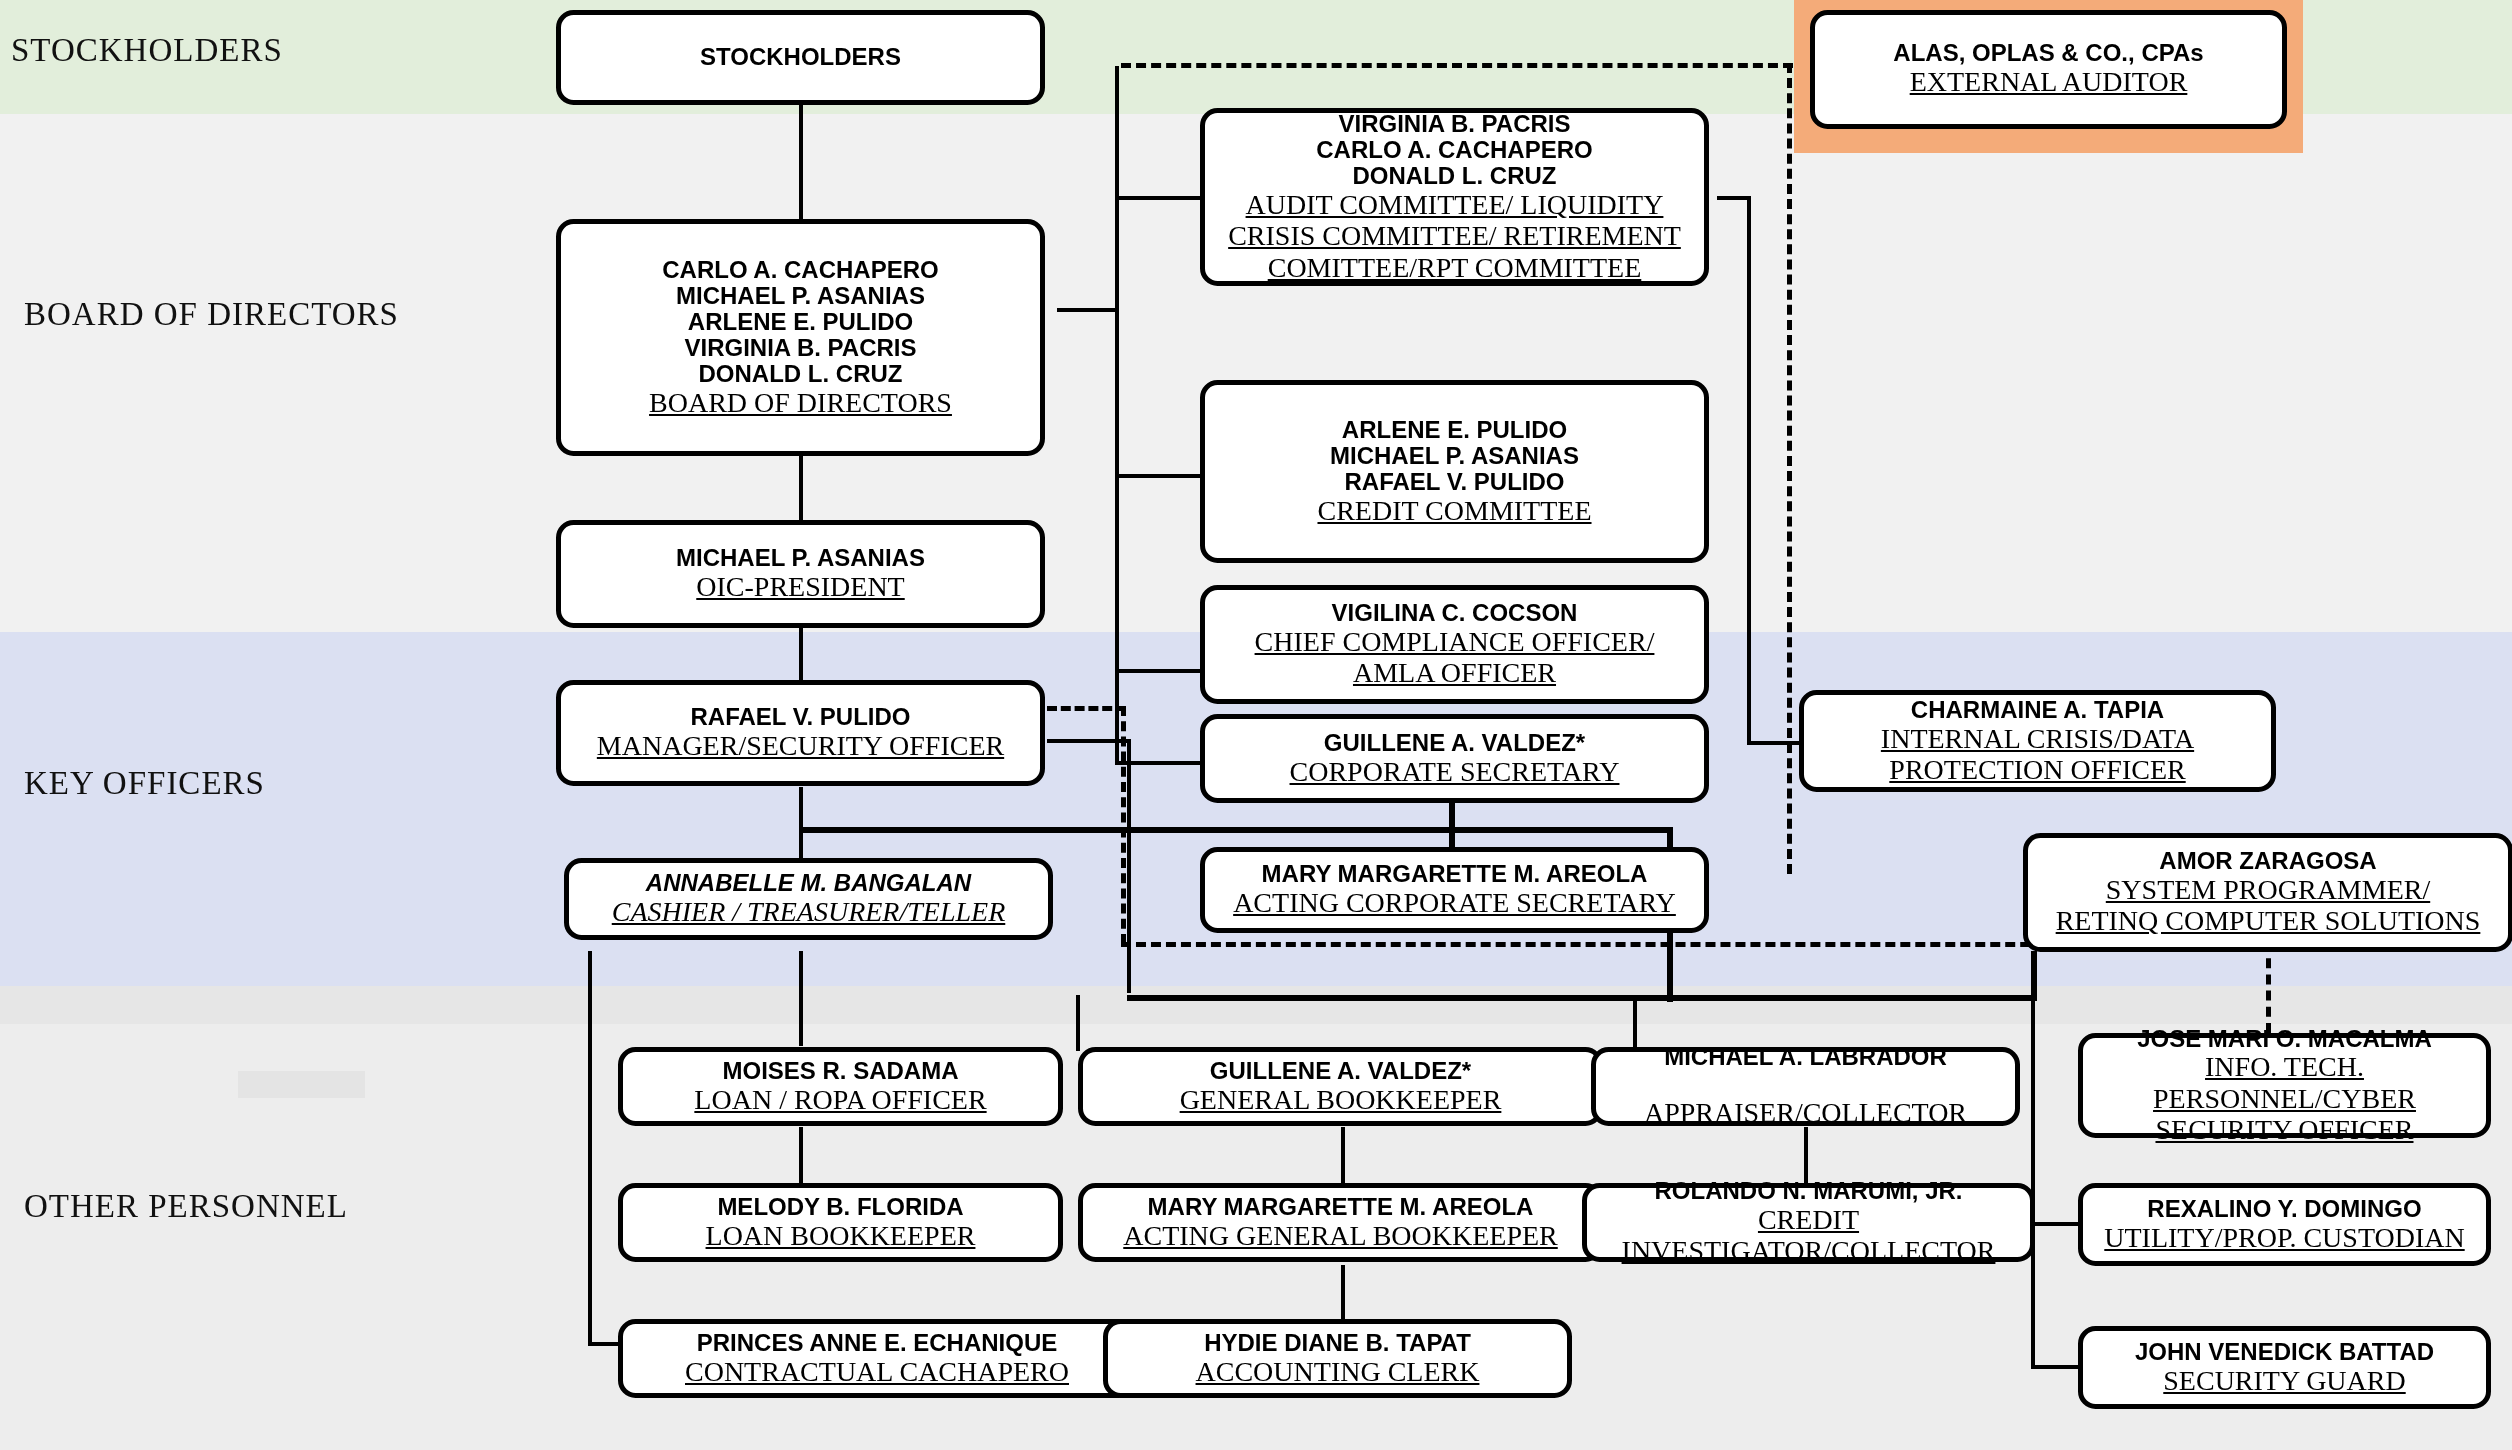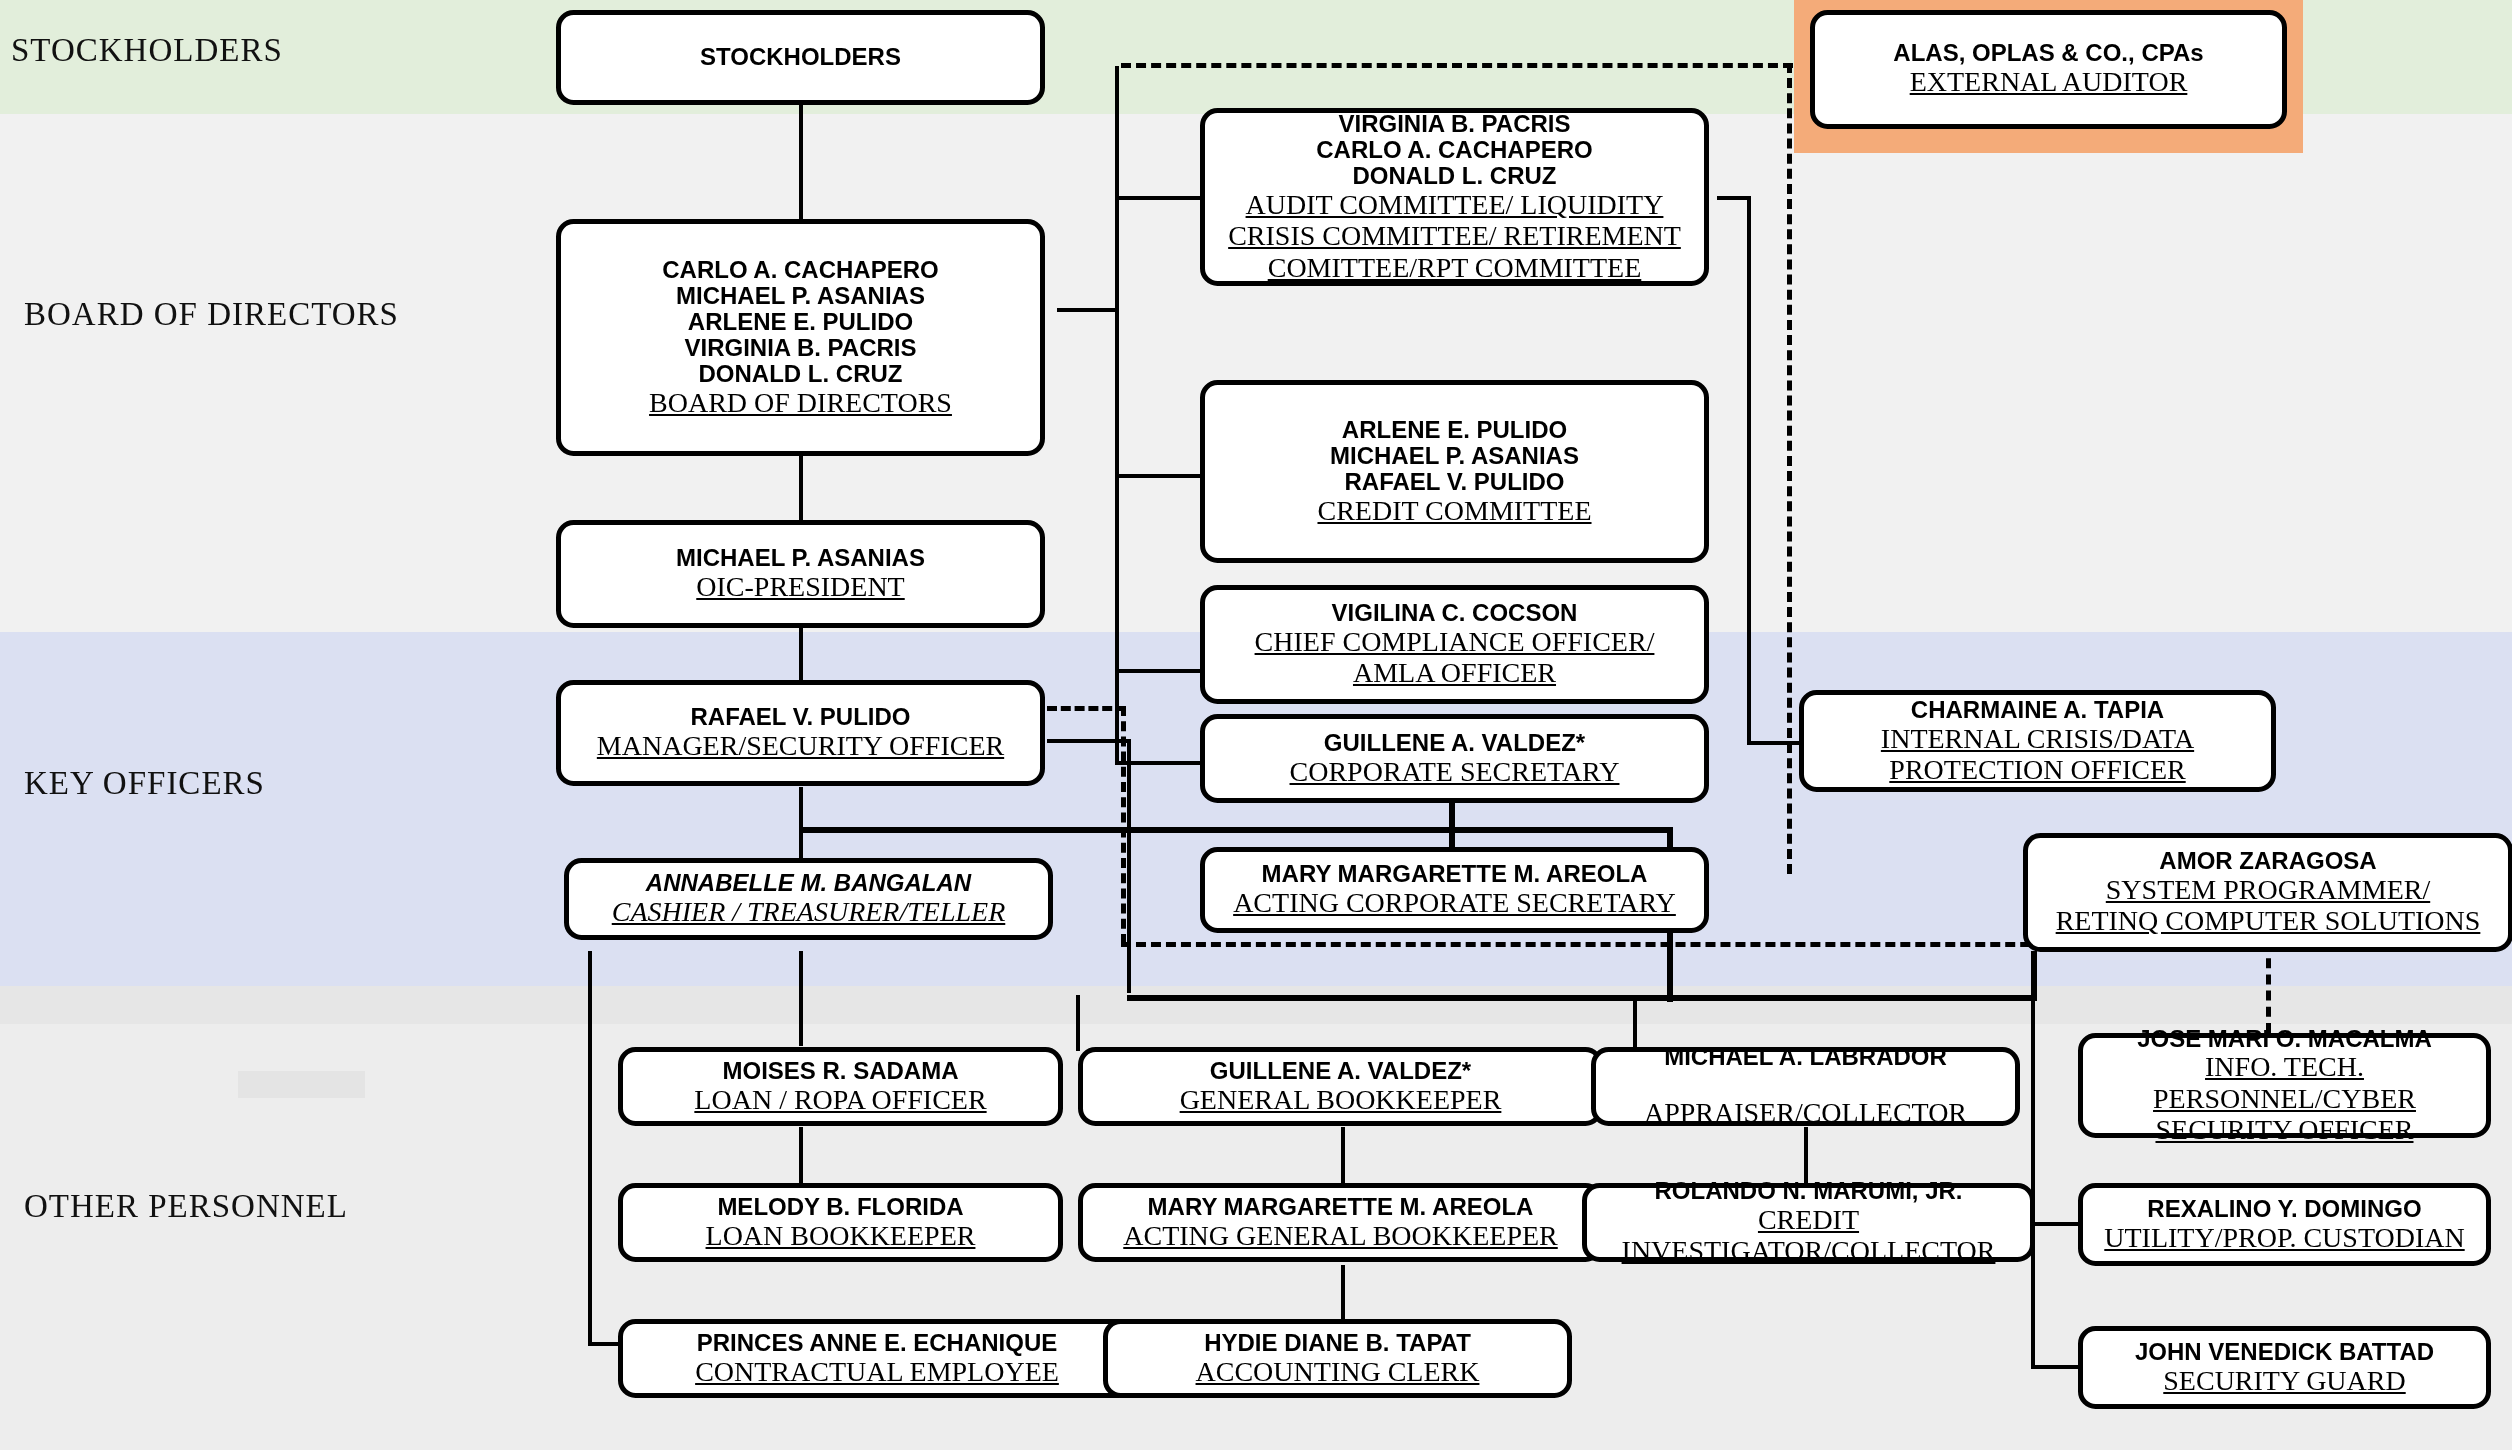--- a/index.html
+++ b/index.html
@@ -232,21 +232,21 @@
     <div class="ttl">CREDIT INVESTIGATOR/COLLECTOR</div>
   </div>
 
   <div class="node" style="left:2078px;top:1183px;width:413px;height:83px;">
     <div class="nm">REXALINO Y. DOMINGO</div>
     <div class="ttl">UTILITY/PROP. CUSTODIAN</div>
   </div>
 
   <div class="node" style="left:618px;top:1319px;width:518px;height:79px;">
     <div class="nm">PRINCES ANNE E. ECHANIQUE</div>
-    <div class="ttl">CONTRACTUAL EMPLOYEE </div>
+    <div class="ttl">CONTRACTUAL CACHAPERO </div>
   </div>
 
   <div class="node" style="left:1103px;top:1319px;width:469px;height:79px;">
     <div class="nm">HYDIE DIANE B. TAPAT</div>
     <div class="ttl">ACCOUNTING CLERK</div>
   </div>
 
   <div class="node" style="left:2078px;top:1326px;width:413px;height:83px;">
     <div class="nm">JOHN VENEDICK BATTAD</div>
     <div class="ttl">SECURITY GUARD</div>

